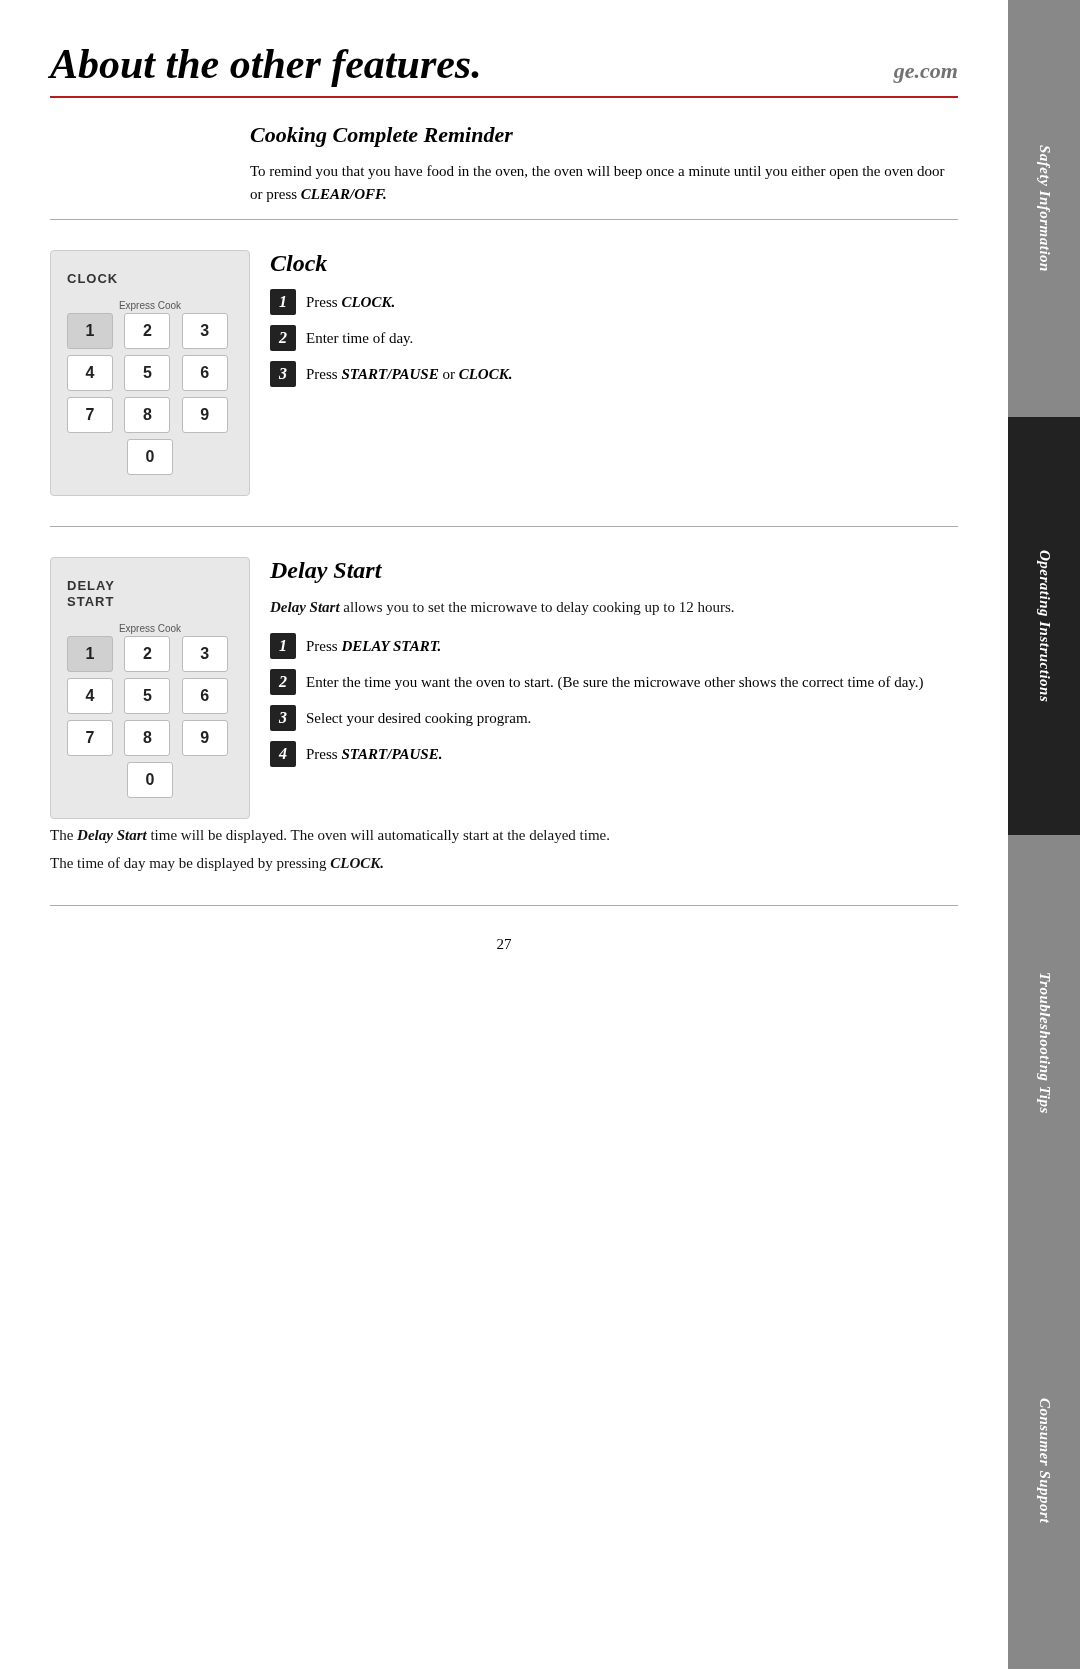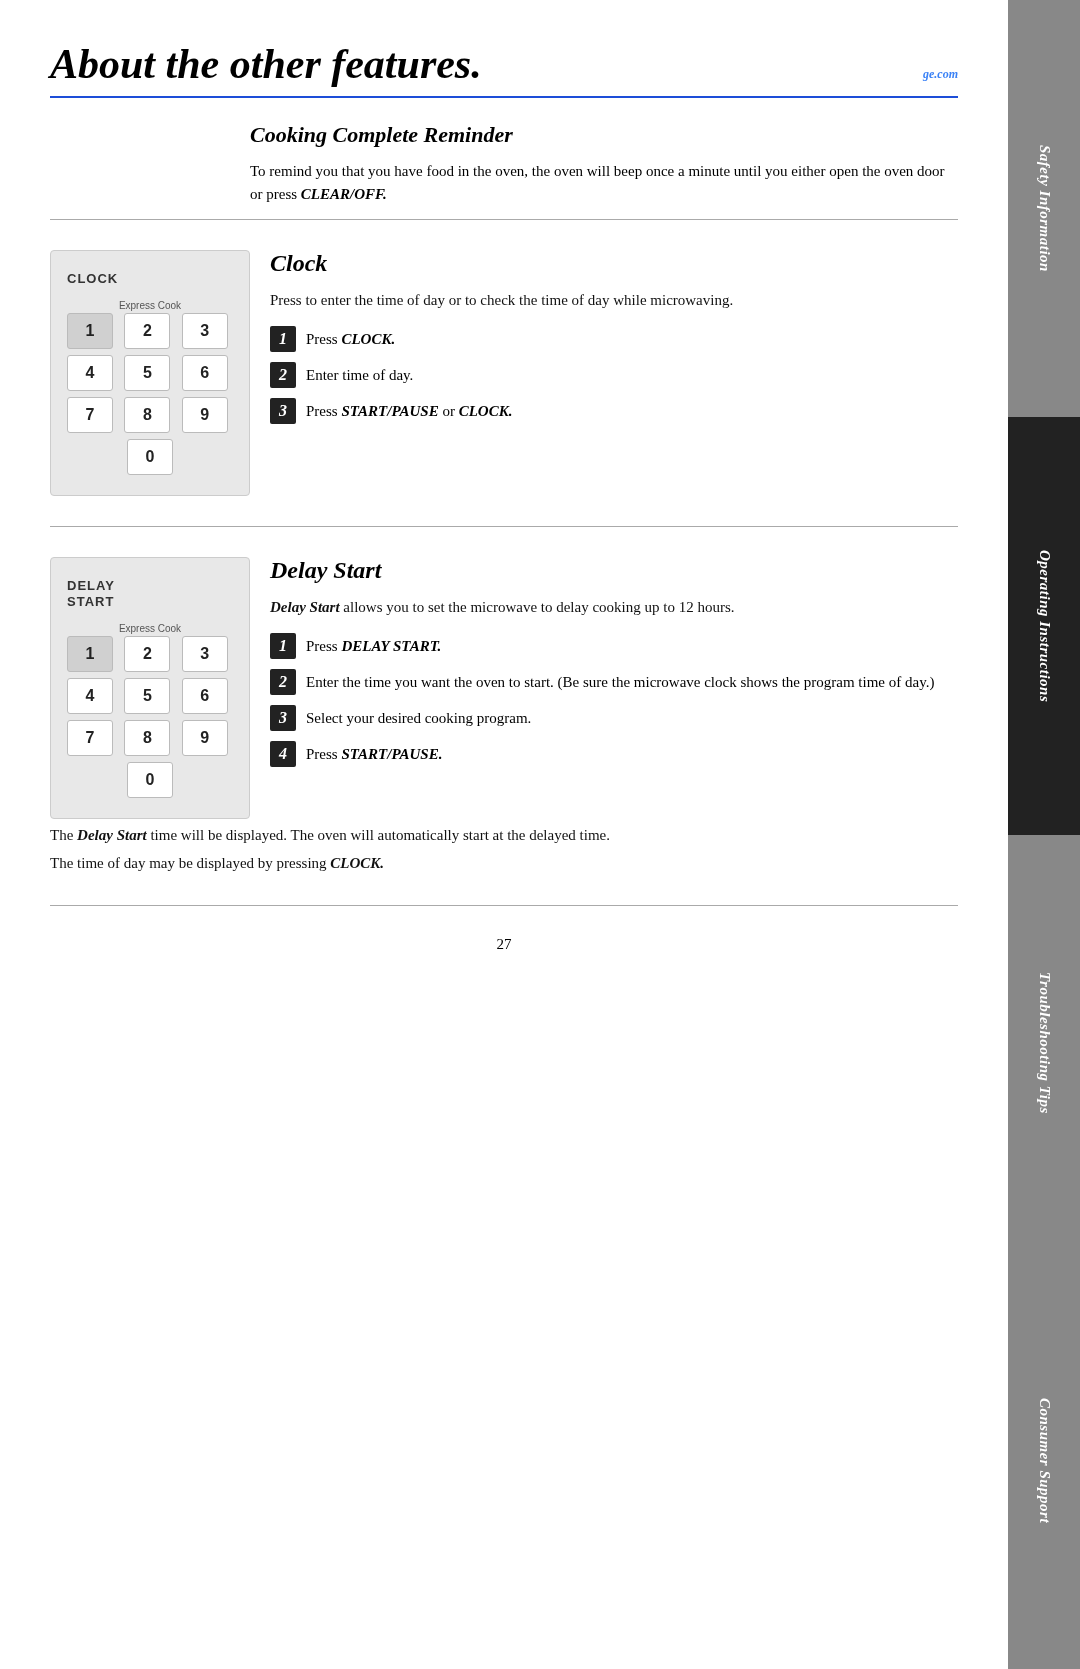--- a/index.html
+++ b/index.html
@@ -49,37 +49,37 @@
     .main-content {
       margin-right: 72px;
       padding: 40px 50px 60px 50px;
     }
 
     
     .page-header {
       display: flex;
       align-items: baseline;
       justify-content: space-between;
-      border-bottom: 2px solid #1d4ed8;
+      border-bottom: 2px solid #b91c1c;
       padding-bottom: 8px;
       margin-bottom: 24px;
     }
 
     .page-title {
       font-size: 42px;
       font-style: italic;
       font-weight: bold;
       font-family: Georgia, serif;
     }
 
     .ge-com {
-      font-size: 12px;
-      font-weight: bold;
-      font-style: italic;
-      color: #3b82f6;
+      font-size: 22px;
+      font-weight: bold;
+      font-style: italic;
+      color: #737373;
       margin-top: 12px;
     }
 
     
     .section {
       margin-bottom: 30px;
       padding-bottom: 30px;
       border-bottom: 1.5px solid #aaa;
     }
 
@@ -325,21 +325,20 @@
             <div class="key">9</div>
           </div>
           <div class="key-zero-row">
             <div class="key">0</div>
           </div>
         </div>
       </div>
 
       <div class="text-area">
         <div class="section-heading">Clock</div>
-        <p class="section-intro">Press to enter the time of day or to check the time of day while microwaving.</p>
         <ul class="steps-list">
           <li class="step-item">
             <div class="step-number">1</div>
             <div class="step-text">Press <span class="bold-key">CLOCK.</span></div>
           </li>
           <li class="step-item">
             <div class="step-number">2</div>
             <div class="step-text">Enter time of day.</div>
           </li>
           <li class="step-item">
@@ -387,21 +386,21 @@
         <p class="section-intro">
           <span class="bold-key">Delay Start</span><span> allows you to set the microwave to delay cooking up to 12 hours.</span>
         </p>
         <ul class="steps-list">
           <li class="step-item">
             <div class="step-number">1</div>
             <div class="step-text">Press <span class="bold-key">DELAY START.</span></div>
           </li>
           <li class="step-item">
             <div class="step-number">2</div>
-            <div class="step-text">Enter the time you want the oven to start. (Be sure the microwave clock shows the program time of day.)</div>
+            <div class="step-text">Enter the time you want the oven to start. (Be sure the microwave other shows the correct time of day.)</div>
           </li>
           <li class="step-item">
             <div class="step-number">3</div>
             <div class="step-text">Select your desired cooking program.</div>
           </li>
           <li class="step-item">
             <div class="step-number">4</div>
             <div class="step-text">Press <span class="bold-key">START/PAUSE.</span></div>
           </li>
         </ul>

